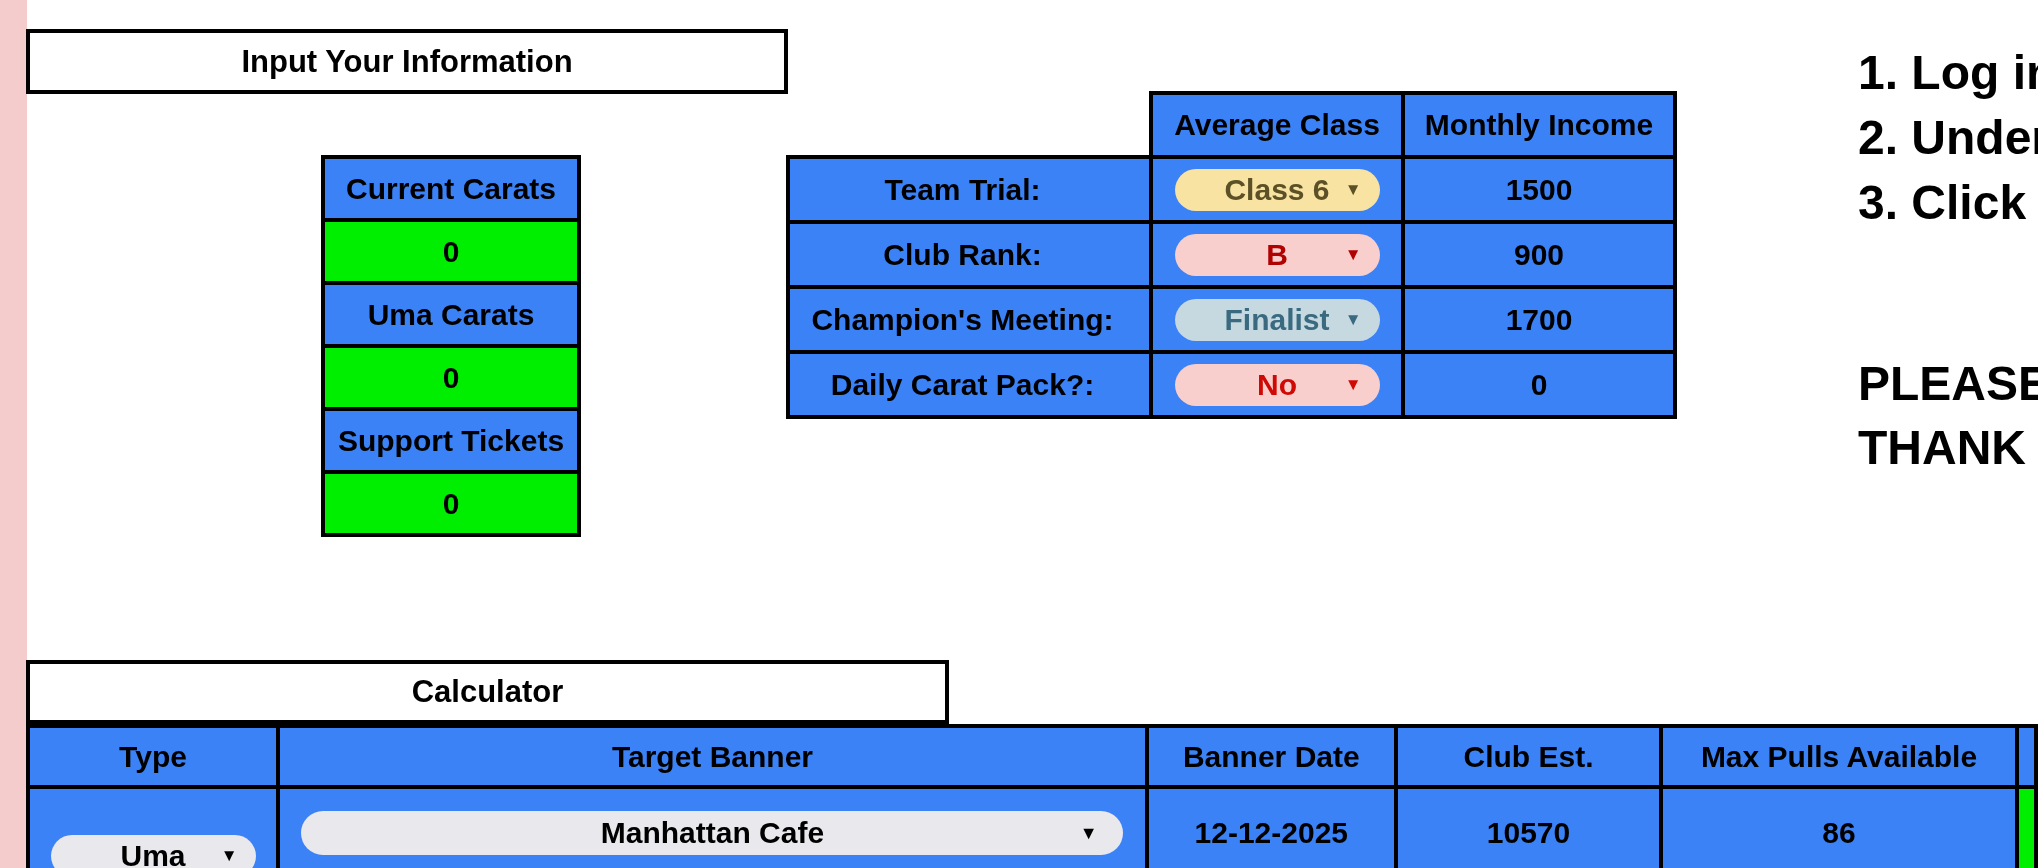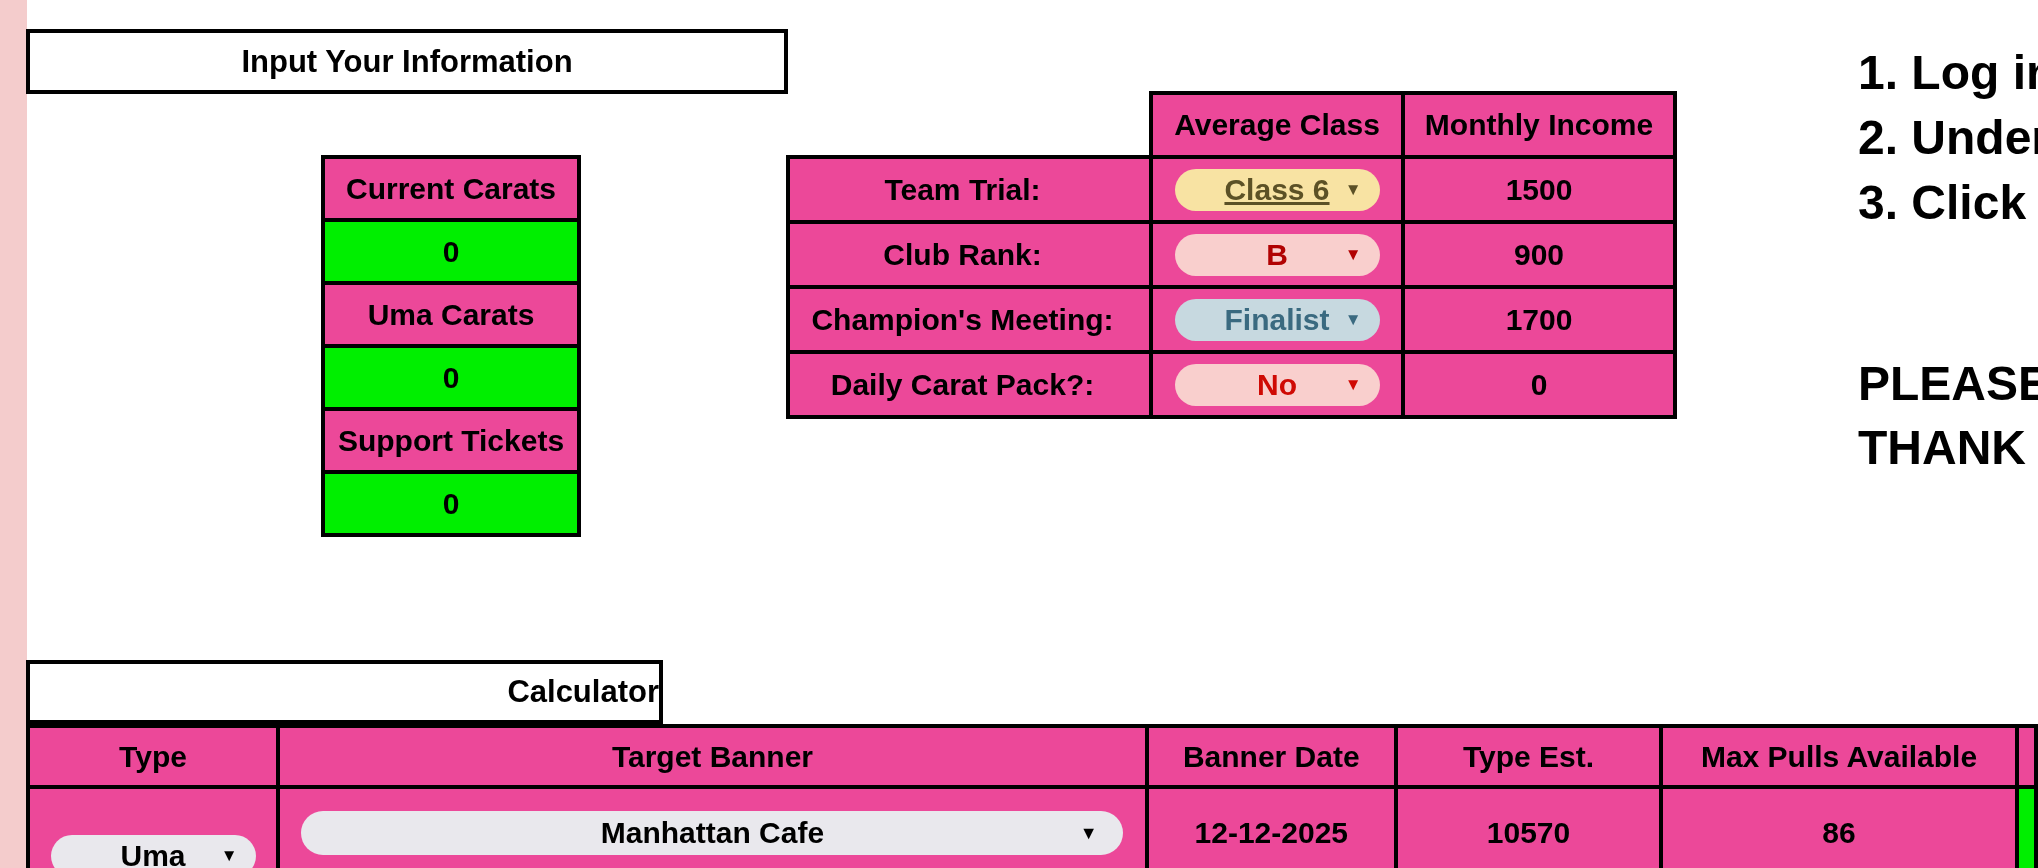--- a/index.html
+++ b/index.html
@@ -27,21 +27,21 @@
     font-size: 31px;
   }
 
   table.sheet {
     border-collapse: collapse;
     table-layout: fixed;
     background: transparent;
   }
   table.sheet td, table.sheet th {
     border: 4px solid #000;
-    background: #ec4899;
+    background: #3b82f6;
     font-size: 30px;
     font-weight: bold;
     text-align: center;
     vertical-align: middle;
     overflow: hidden;
     white-space: nowrap;
   }
   table.sheet td.ghost {
     border: none;
     background: transparent;
@@ -133,21 +133,21 @@
     </colgroup>
   <tbody>
       <tr style="height:64px">
     <td class="ghost"></td>
     <th>Average Class</th>
     <th>Monthly Income</th>
   </tr>
   <tr style="height:65px">
     <td class="rlabel">Team Trial:</td>
     <td>
-      <span class="chip" style="background: rgb(248, 227, 163); color: rgb(92, 81, 38); text-decoration: underline;">
+      <span class="chip" style="background: rgb(248, 227, 163); color: rgb(92, 81, 38);">
         <span>Class 6</span>
         <span class="chip-arrow">▼</span>
       </span>
     </td>
     <td class="val">1500</td>
   </tr>
   <tr style="height:65px">
     <td class="rlabel">Club Rank:</td>
     <td>
       <span class="chip" style="background: rgb(249, 207, 205); color: rgb(177, 2, 2);">
@@ -183,39 +183,39 @@
 <div class="abs instructions">
   <div>1. Log int</div>
   <div>2. Under</div>
   <div>3. Click o</div>
 </div>
 <div class="abs notice">
   <div>PLEASE</div>
   <div>THANK Y</div>
 </div>
 
-<div class="abs title-box" style="left:26px; top:660px; width:637px; height:64px;justify-content:flex-end;">
+<div class="abs title-box" style="left:26px; top:660px; width:923px; height:64px;">
   <span>Calculator</span>
 </div>
 
 <table class="abs sheet" style="left:26px; top:724px;">
   <colgroup>
     <col style="width:252px">
       <col style="width:871px">
       <col style="width:252px">
     <col style="width:272px">
       <col style="width:359px">
       <col style="width:20px">
   </colgroup>
   <tbody>
       <tr style="height:61px">
     <th>Type</th>
     <th>Target Banner</th>
     <th>Banner Date</th>
-    <th>Type Est.</th>
+    <th>Club Est.</th>
     <th>Max Pulls Available</th>
     <th></th>
   </tr>
   <tr style="height:63px">
     <td>
       <span class="chip chip-gray" style="background: rgb(233, 232, 237); margin-top: 46px;">
         <span>Uma</span>
         <span class="chip-arrow">▼</span>
       </span>
     </td>

